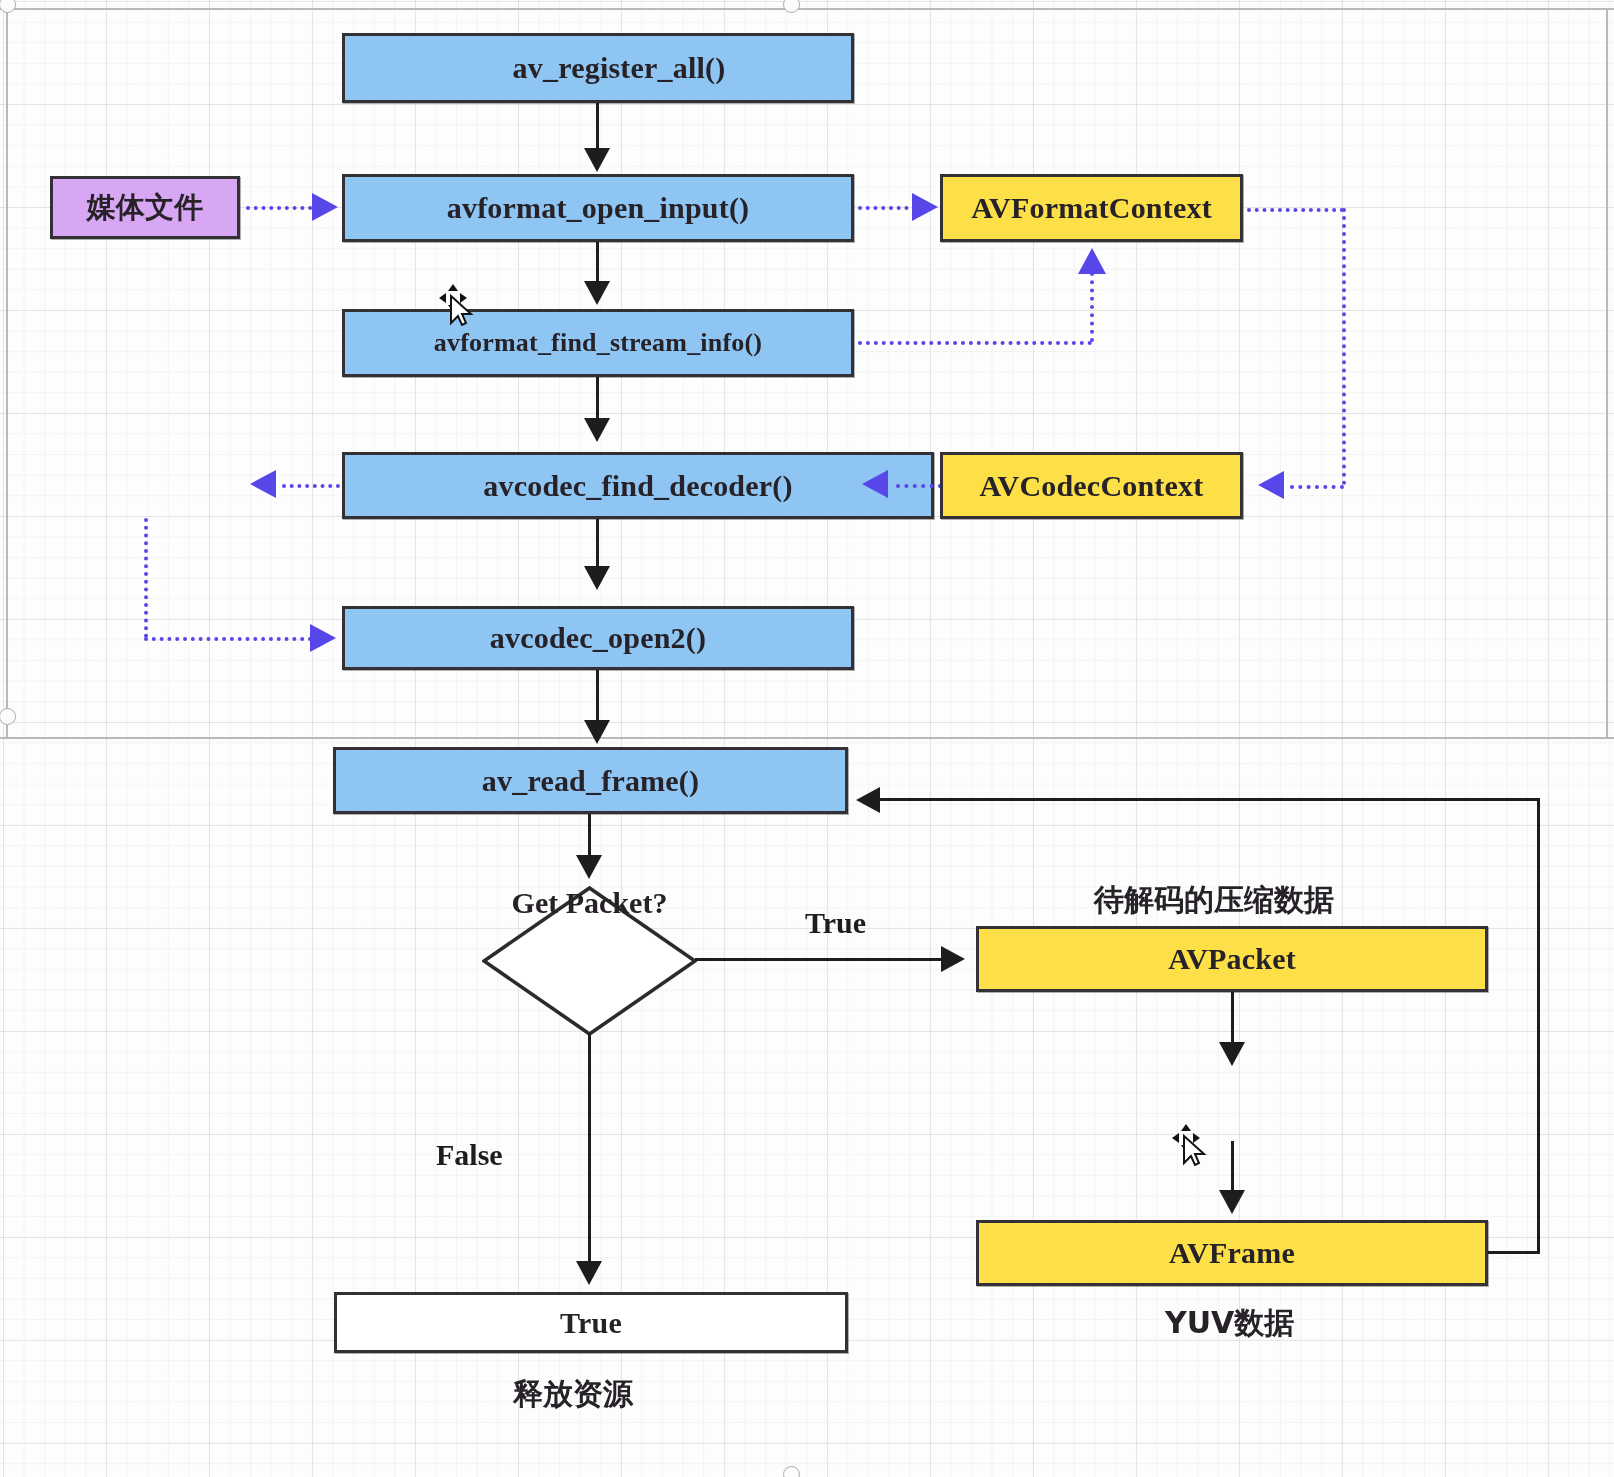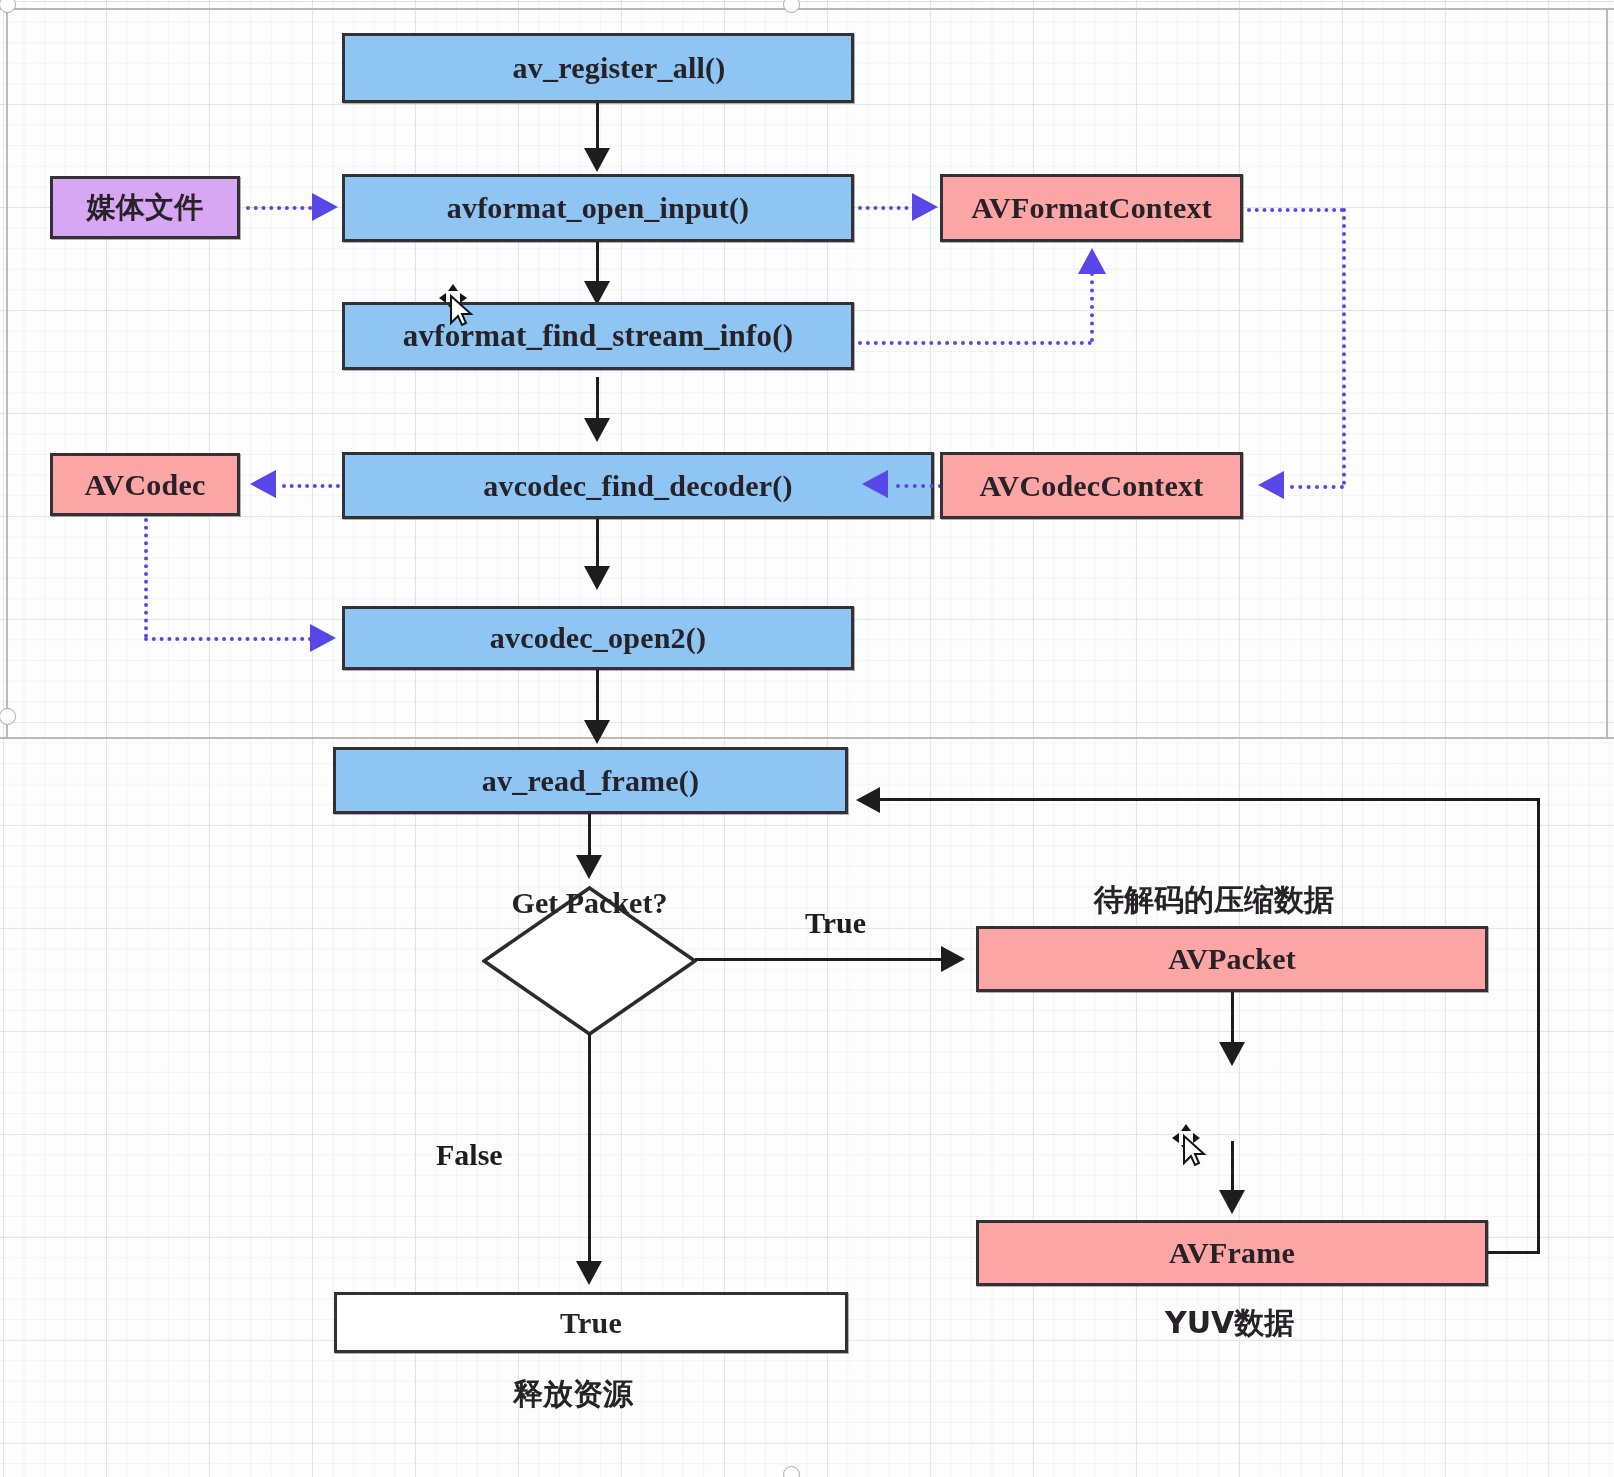--- a/index.html
+++ b/index.html
@@ -43,21 +43,21 @@
     box-sizing:border-box;
     border:3px solid #333036;
     display:flex;align-items:center;justify-content:center;
     font-weight:bold;
     color:#262228;
     letter-spacing:.2px;
     text-align:center;
     box-shadow:1px 1px 0 rgba(0,0,0,.30);
   }
   .n-blue{background:#8fc5f2;}
-  .n-pink{background:#fca5a5;}
+  .n-pink{background:#fde047;}
   .n-purple{background:#d8a7f4;}
   .n-white{background:#ffffff;}
 
   .diamond{
     position:absolute;
     display:flex;justify-content:center;
     font-weight:bold;color:#262228;
   }
   .diamond .dshape{
     position:absolute;left:0;top:0;width:100%;height:100%;
@@ -132,39 +132,36 @@
   <div class="dln dlnh" style="left:858px;top:206px;width:66px;"></div>
   <div class="darr darr-right" style="left:912px;top:193px;"></div>
 
   <div class="node n-pink" style="left:940px;top:174px;width:303px;height:68px;font-size:30px;">
     <span>AVFormatContext</span>
   </div>
 
   <div class="ln lnv" style="left:596px;top:242px;height:42px;"></div>
   <div class="arrow arrow-down" style="left:584px;top:281px;"></div>
 
-  <div class="node n-blue" style="left:342px;top:302px;width:512px;height:68px;font-size:31px;">
+  <div class="node n-blue" style="left:342px;top:309px;width:512px;height:68px;font-size:26px;">
     <span>avformat_find_stream_info()</span>
   </div>
 
   <div class="dln dlnh" style="left:858px;top:341px;width:234px;"></div>
   <div class="dln dlnv" style="left:1090px;top:272px;height:70px;"></div>
   <div class="darr darr-up" style="left:1078px;top:248px;"></div>
 
   <div class="dln dlnh" style="left:1247px;top:208px;width:97px;"></div>
   <div class="dln dlnv" style="left:1342px;top:208px;height:277px;"></div>
   <div class="dln dlnh" style="left:1290px;top:485px;width:54px;"></div>
   <div class="darr darr-left" style="left:1258px;top:471px;"></div>
 
   <div class="ln lnv" style="left:596px;top:377px;height:44px;"></div>
   <div class="arrow arrow-down" style="left:584px;top:418px;"></div>
 
-  <div class="node n-pink" style="left:50px;top:453px;width:190px;height:63px;font-size:30px;">
-    <span>AVCodec</span>
-  </div>
 
   <div class="dln dlnh" style="left:282px;top:484px;width:58px;"></div>
   <div class="darr darr-left" style="left:250px;top:470px;"></div>
 
   <div class="node n-blue" style="left:342px;top:452px;width:592px;height:67px;font-size:30px;">
     <span>avcodec_find_decoder()</span>
   </div>
 
   <div class="dln dlnh" style="left:896px;top:484px;width:46px;"></div>
   <div class="darr darr-left" style="left:862px;top:470px;"></div>

